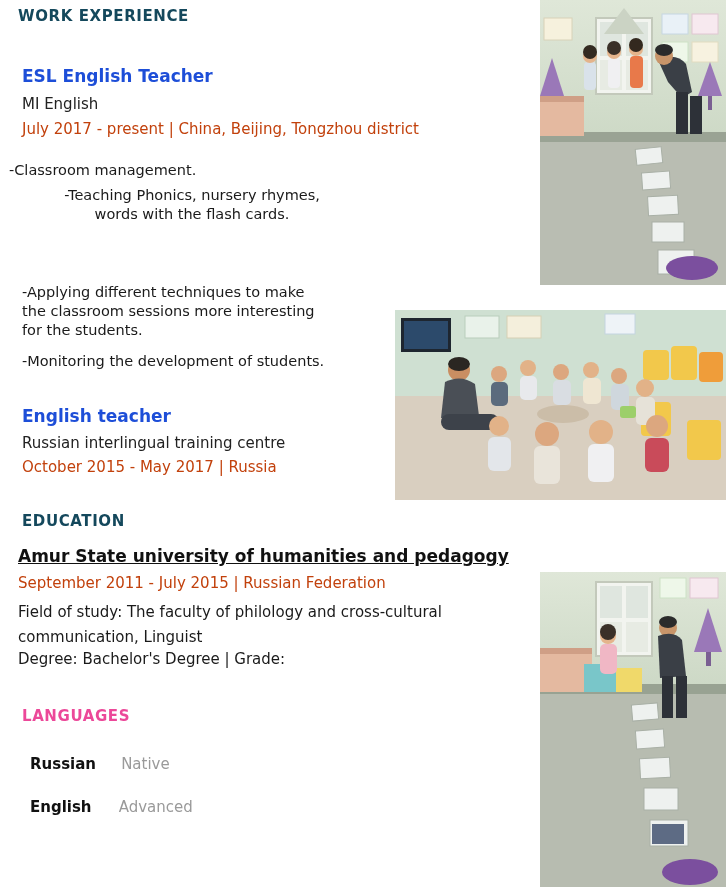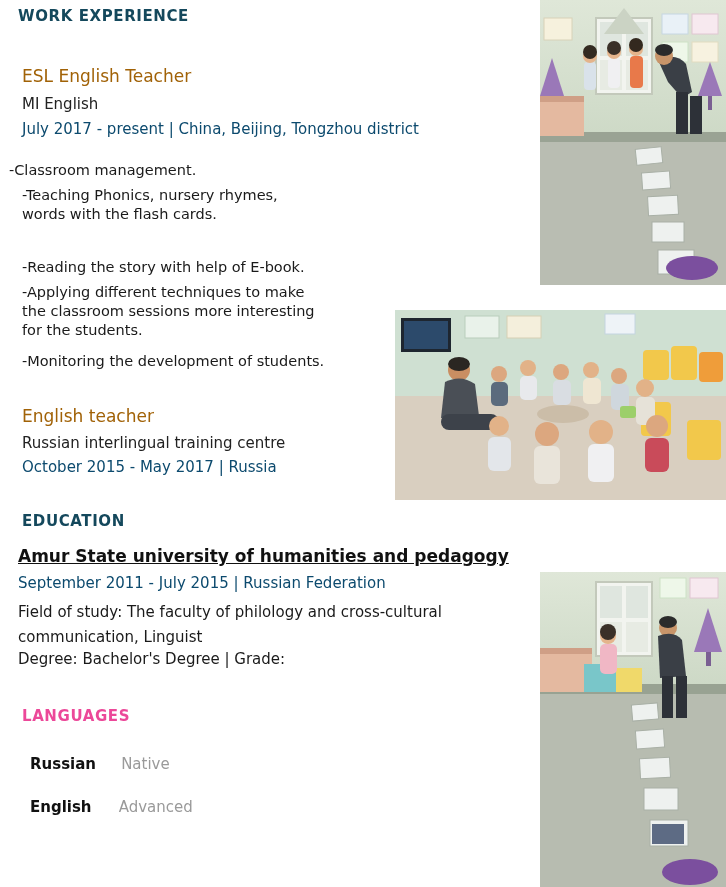--- a/index.html
+++ b/index.html
@@ -31,32 +31,32 @@
     color: #1f4e5f;
   }
   #heading-work { left: 18px; top: 7px; color: #14485c; }
   #heading-education { left: 22px; top: 512px; color: #14485c; }
   #heading-languages { left: 22px; top: 707px; color: #ec4899; }
 
   
   .job-title {
     position: absolute;
     font-size: 17px;
-    font-weight: normal;
-    color: #a16207;
+    font-weight: bold;
+    color: #1d4ed8;
   }
   .org {
     position: absolute;
     font-size: 15px;
     color: #222222;
   }
   .daterange {
     position: absolute;
     font-size: 15px;
-    color: #0c4a6e;
+    color: #c2410c;
   }
   .bullet {
     position: absolute;
     font-size: 14.5px;
     color: #1a1a1a;
     line-height: 19px;
   }
 
   #job1-title { left: 22px; top: 66px; }
   #job1-org   { left: 22px; top: 95px; }
@@ -113,23 +113,22 @@
 
 <div class="page">
 
   <div class="section-heading" id="heading-work">WORK EXPERIENCE</div>
 
   <div class="job-title" id="job1-title">ESL English Teacher</div>
   <div class="org" id="job1-org">MI English</div>
   <div class="daterange" id="job1-dates">July 2017 - present | China, Beijing, Tongzhou district</div>
 
   <div class="bullet" id="b1">-Classroom management.</div>
-  <div class="bullet" id="b2" style="white-space:pre-line;">-Teaching Phonics, nursery rhymes,
+  <div class="bullet" id="b2" style="white-space:pre-line;text-align:center;">-Teaching Phonics, nursery rhymes,
 words with the flash cards.</div>
-  <div class="bullet" id="b4">-Reading the story with help of E-book.</div>
   <div class="bullet" id="b5" style="white-space:pre-line;">-Applying different techniques to make
 the classroom sessions more interesting
 for the students.</div>
   <div class="bullet" id="b6">-Monitoring the development of students.</div>
 
   <div class="job-title" id="job2-title">English teacher</div>
   <div class="org" id="job2-org">Russian interlingual training centre</div>
   <div class="daterange" id="job2-dates">October 2015 - May 2017 | Russia</div>
 
   <div class="section-heading" id="heading-education">EDUCATION</div>

